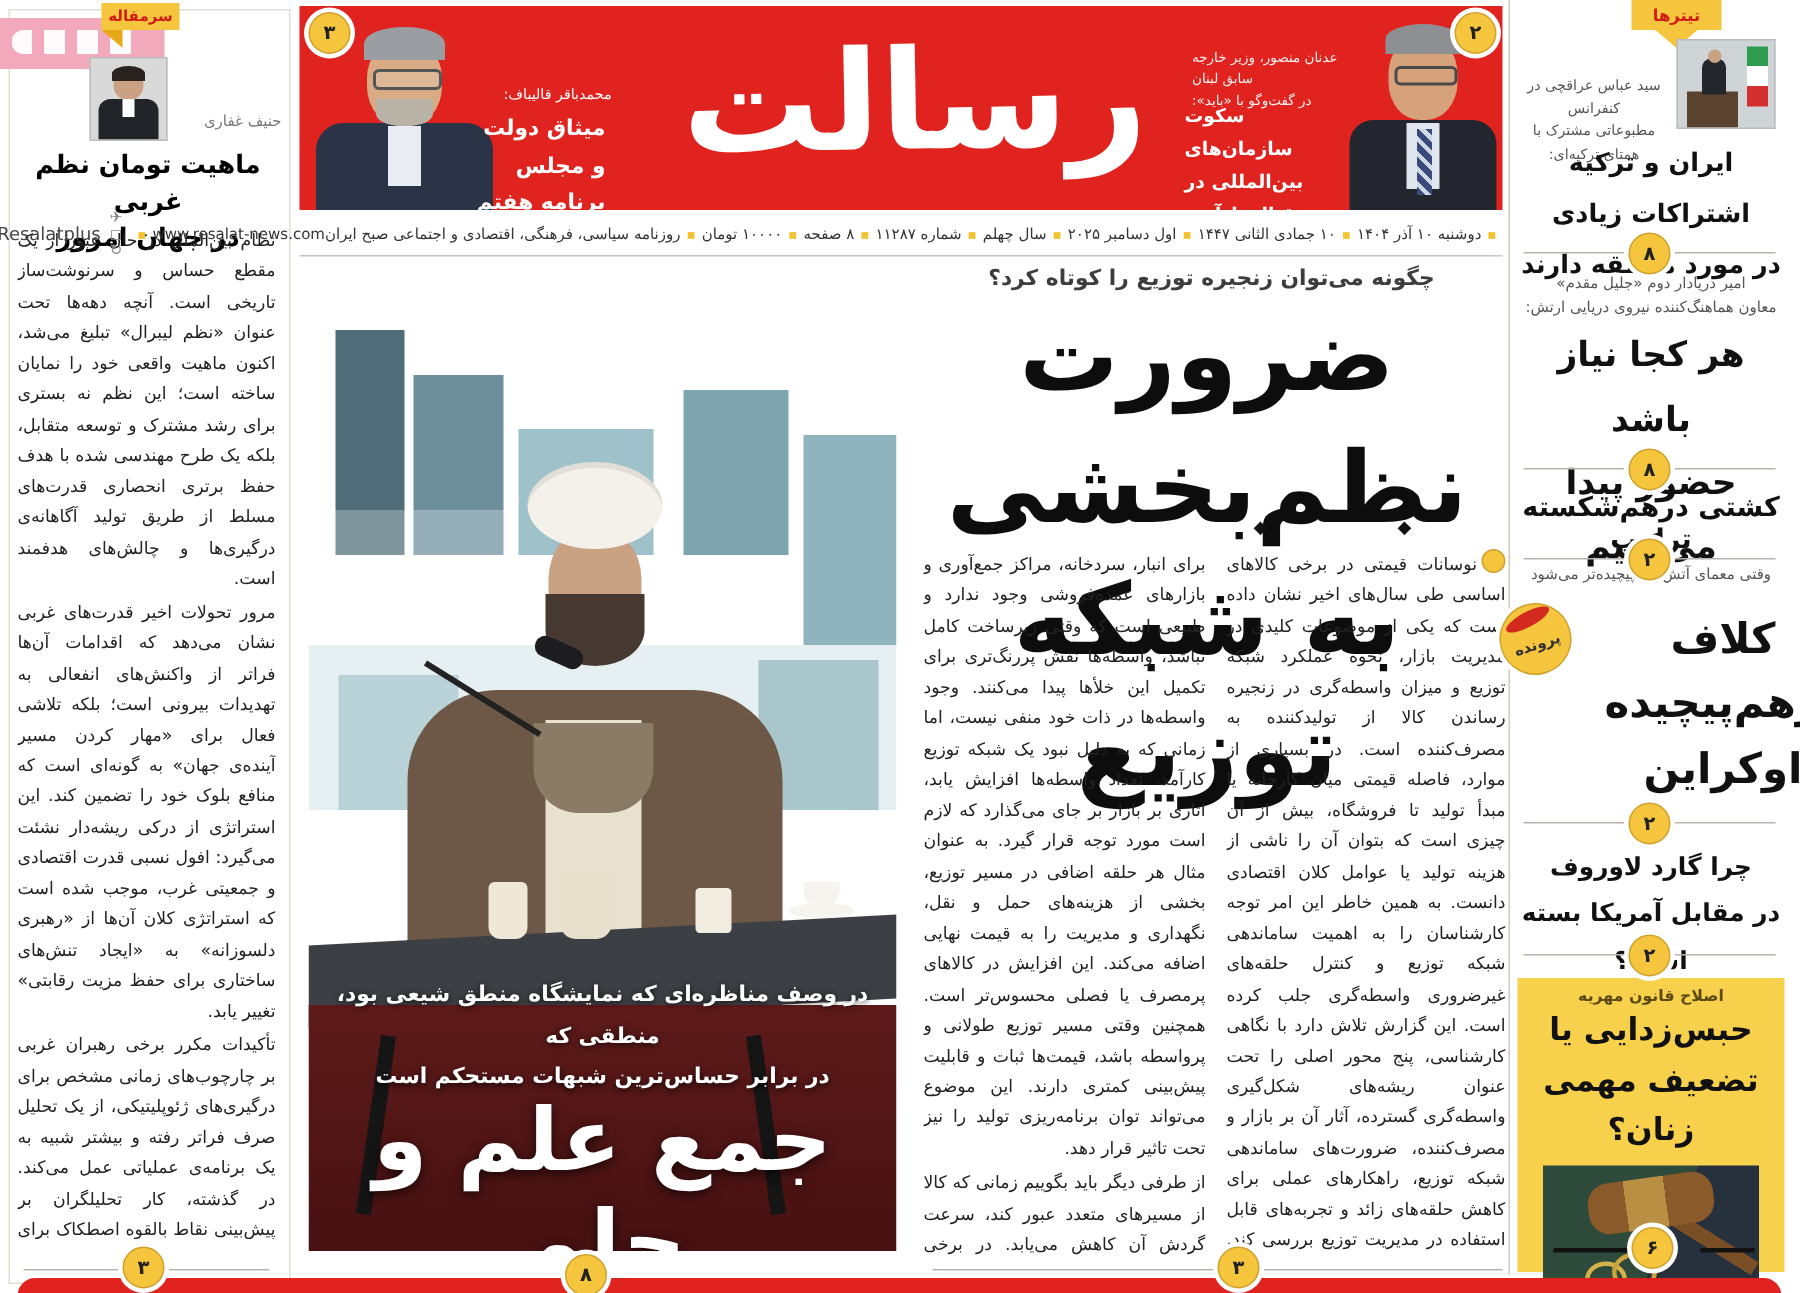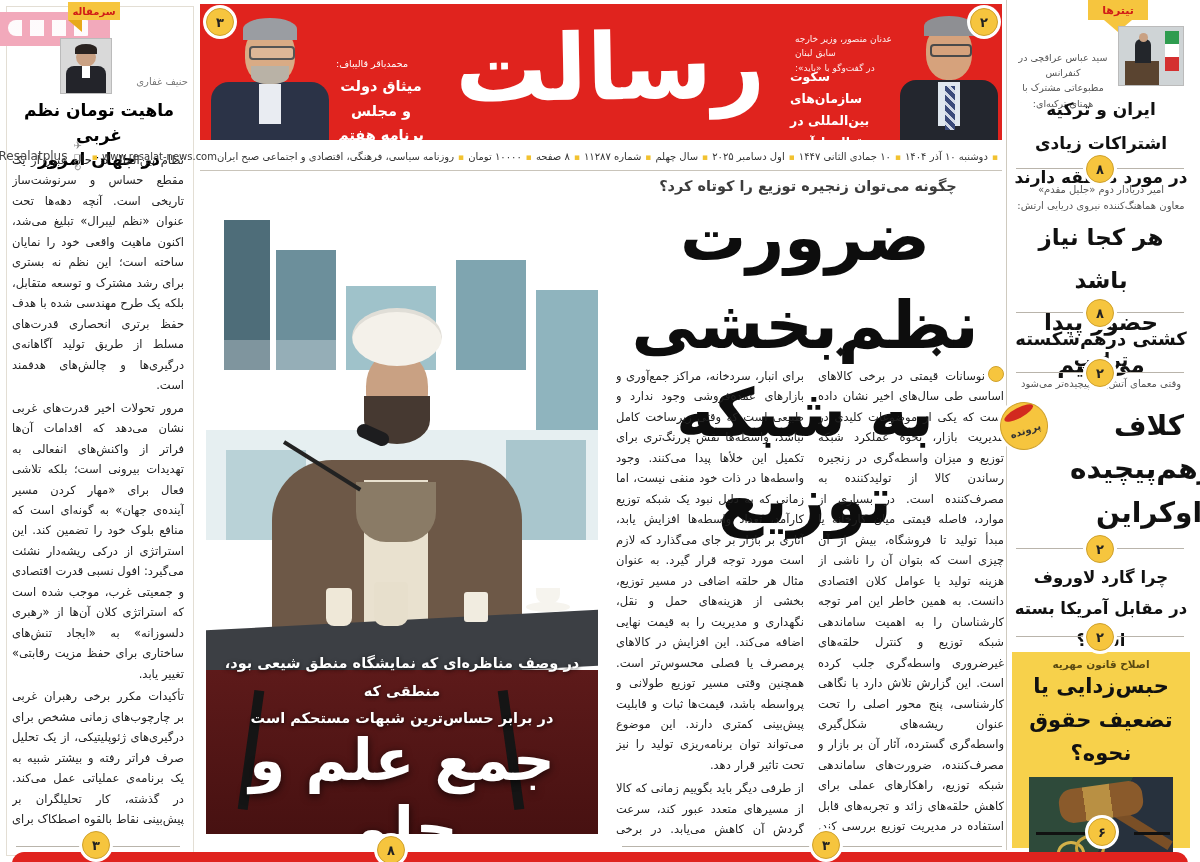--- a/index.html
+++ b/index.html
@@ -66,21 +66,21 @@
   <div class="abs" style="left:203px;top:8px;width:130px;height:132px;overflow:hidden;">
     <div class="shape" style="left:8px;top:74px;width:118px;height:58px;border-radius:18px 18px 0 0;background:#2b3347;"></div>
     <div class="shape" style="left:56px;top:76px;width:22px;height:40px;background:#e9ecf2;"></div>
     <div class="shape" style="left:42px;top:18px;width:50px;height:58px;border-radius:45%;background:#d9ab85;"></div>
     <div class="shape" style="left:40px;top:10px;width:54px;height:22px;border-radius:50% 50% 0 0;background:#9a9da2;"></div>
     <div class="shape" style="left:46px;top:38px;width:42px;height:10px;border:2px solid #555;border-radius:4px;background:rgba(255,255,255,.15);"></div>
     <div class="shape" style="left:48px;top:58px;width:38px;height:18px;border-radius:0 0 45% 45%;background:#b9b2a6;"></div>
   </div>
   <div class="abs badge" style="left:206px;top:8px;">۳</div>
   <div class="abs" class2="wkicker" style="left:336px;top:58px;width:84px;color:#fff;font-size:9.5px;text-align:left;">محمدباقر قالیباف:</div>
-  <div class="abs whead" style="left:336px;top:74px;width:90px;font-size:14.5px;line-height:1.7;text-align:center;">
+  <div class="abs whead" style="left:314px;top:74px;width:90px;font-size:14.5px;line-height:1.7;text-align:right;">
     <div>میثاق دولت و مجلس</div>
     <div>برنامه هفتم است</div>
   </div>
 
   <div class="abs" style="left:430px;top:2px;width:360px;height:130px;color:#fff;font-size:92px;font-weight:bold;
               display:flex;align-items:center;justify-content:center;transform:rotate(-1deg);">رسالت</div>
 
   <div class="abs" style="left:898px;top:8px;width:102px;height:132px;overflow:hidden;">
     <div class="shape" style="left:2px;top:72px;width:98px;height:60px;border-radius:16px 16px 0 0;background:#23262e;"></div>
     <div class="shape" style="left:40px;top:74px;width:22px;height:44px;background:#dfe6ee;"></div>
@@ -237,21 +237,21 @@
     <div>چرا گارد لاوروف</div>
     <div>در مقابل آمریکا بسته است؟</div>
   </div>
   <div class="abs sep" style="left:1016px;top:636px;width:168px;"></div>
   <div class="abs badge" style="left:1086px;top:623px;">۲</div>
 
   <div class="abs" style="left:1012px;top:652px;width:178px;height:196px;background:#f7d14b;">
     <div class="ctr" style="margin-top:6px;font-size:10.5px;color:#5a4a12;font-weight:bold;">اصلاح قانون مهریه</div>
     <div class="ctr" style="font-size:21px;font-weight:bold;line-height:1.6;color:#111;text-align:center;">
       <div>حبس‌زدایی یا</div>
-      <div>تضعیف حقوق نحوه؟</div>
+      <div>تضعیف مهمی زنان؟</div>
     </div>
     <div style="position:relative;margin:6px auto 0;width:144px;height:96px;overflow:hidden;background:linear-gradient(115deg,#2e4a3a 55%,#27313d 55%);">
       <div class="shape" style="left:58px;top:40px;width:90px;height:10px;background:#7a4f26;transform:rotate(32deg);"></div>
       <div class="shape" style="left:30px;top:8px;width:84px;height:34px;border-radius:14px;background:linear-gradient(90deg,#8a5a2b 30%,#b99043 30% 62%,#8a5a2b 62%);transform:rotate(-8deg);"></div>
       <div class="shape" style="left:28px;top:64px;width:22px;height:18px;border-radius:50%;border:3px solid #d4b24a;"></div>
       <div class="shape" style="left:46px;top:58px;width:24px;height:20px;border-radius:50%;border:3px solid #c9a43c;"></div>
     </div>
     <div class="shape" style="left:24px;top:180px;width:56px;height:3px;background:#111;"></div>
     <div class="shape" style="left:122px;top:180px;width:36px;height:3px;background:#111;"></div>
   </div>

